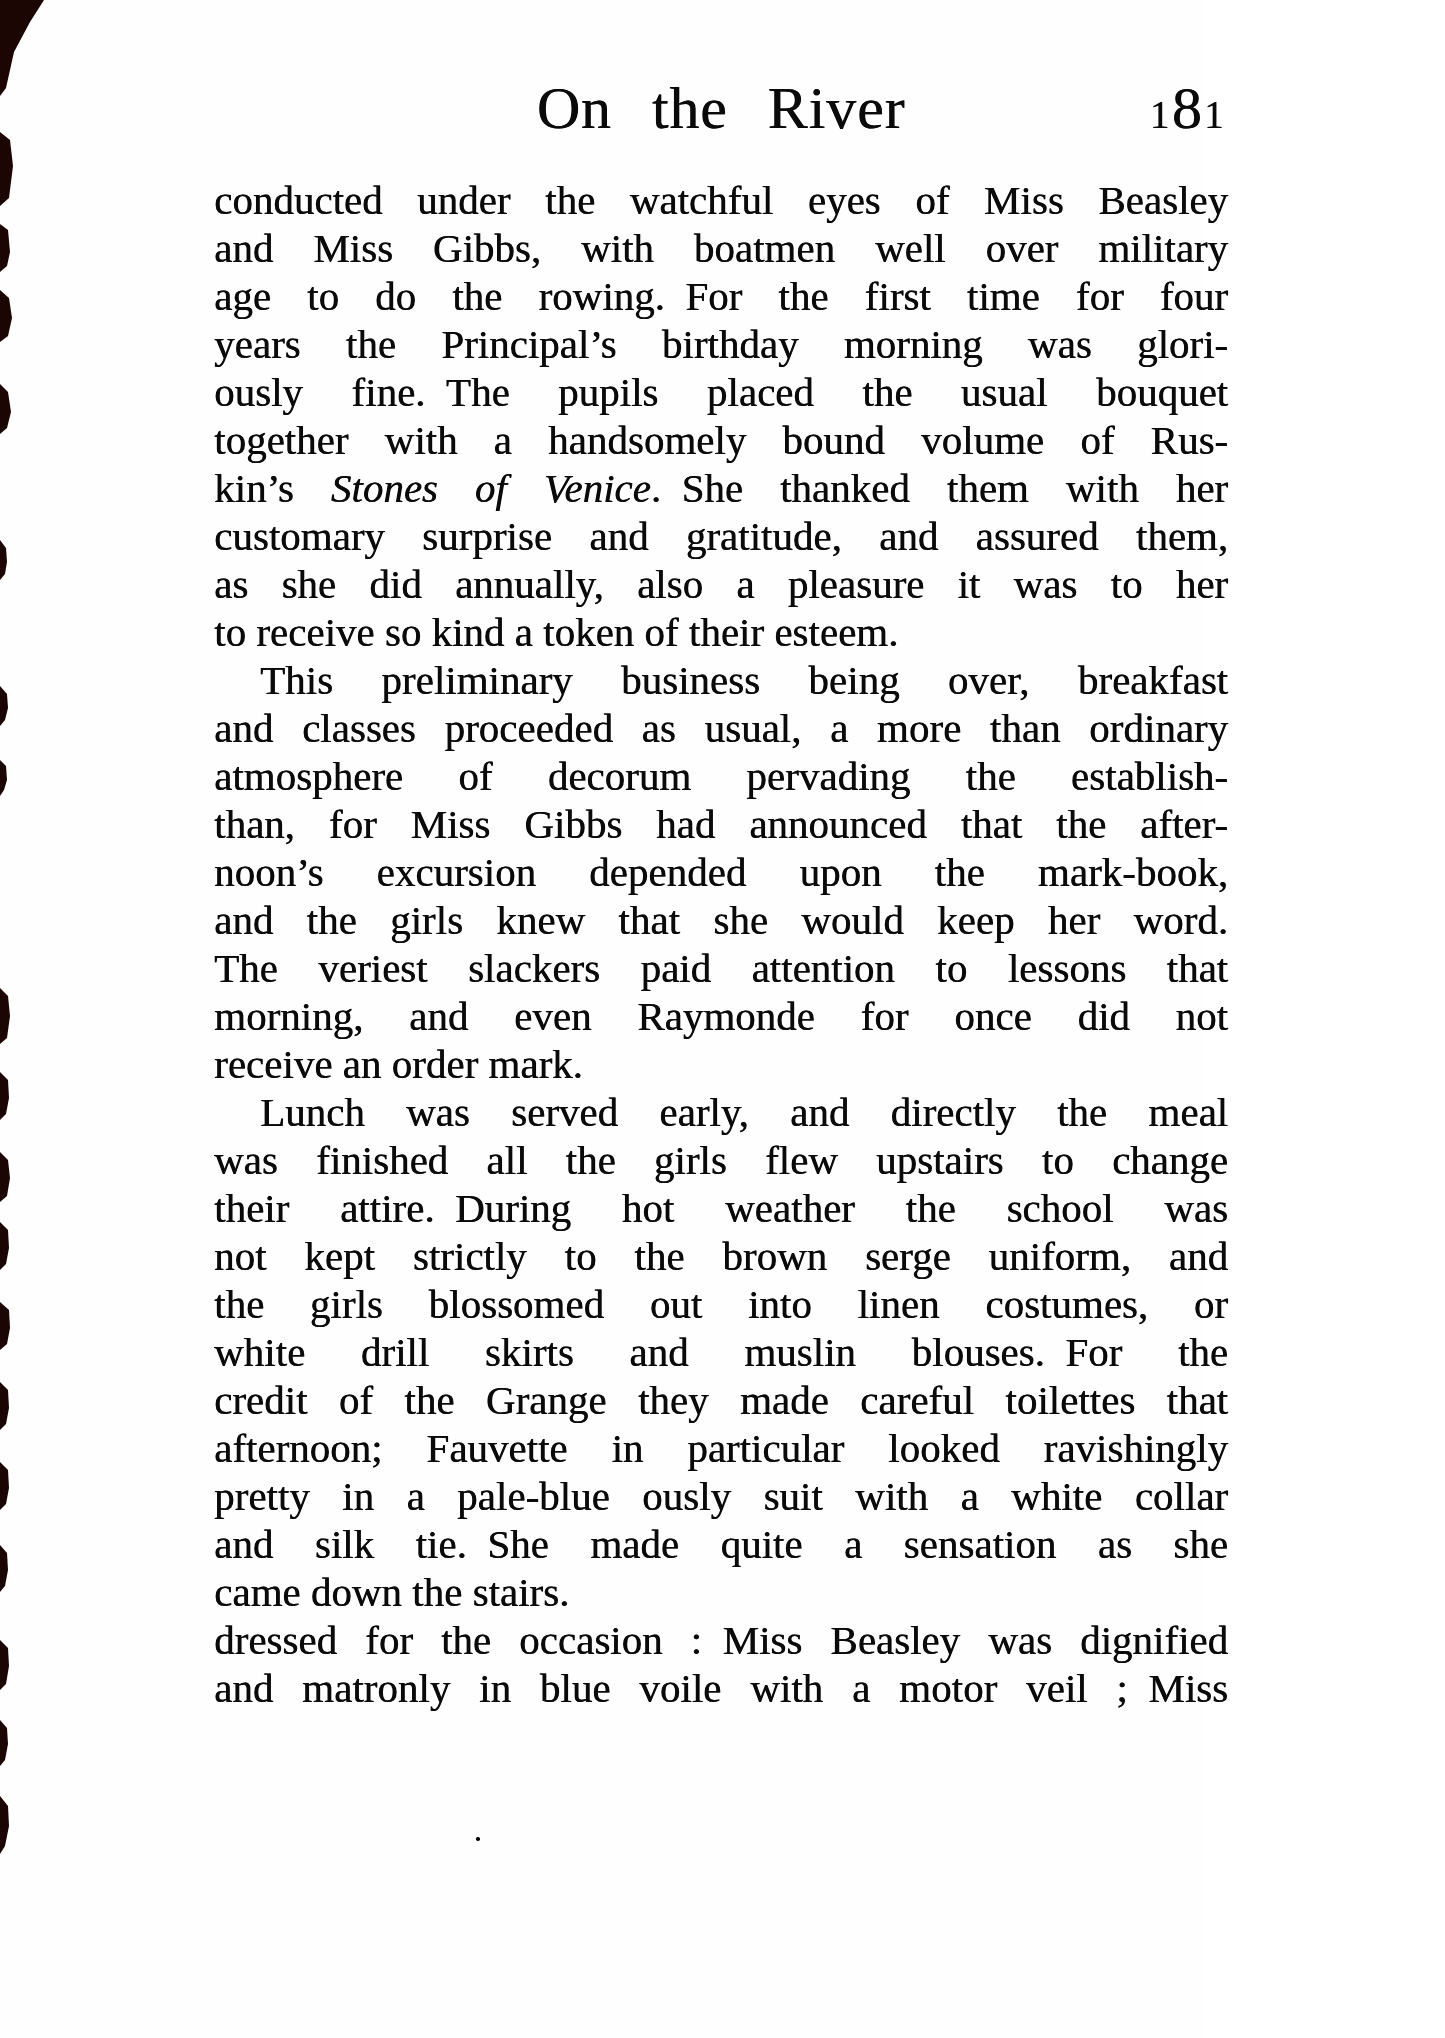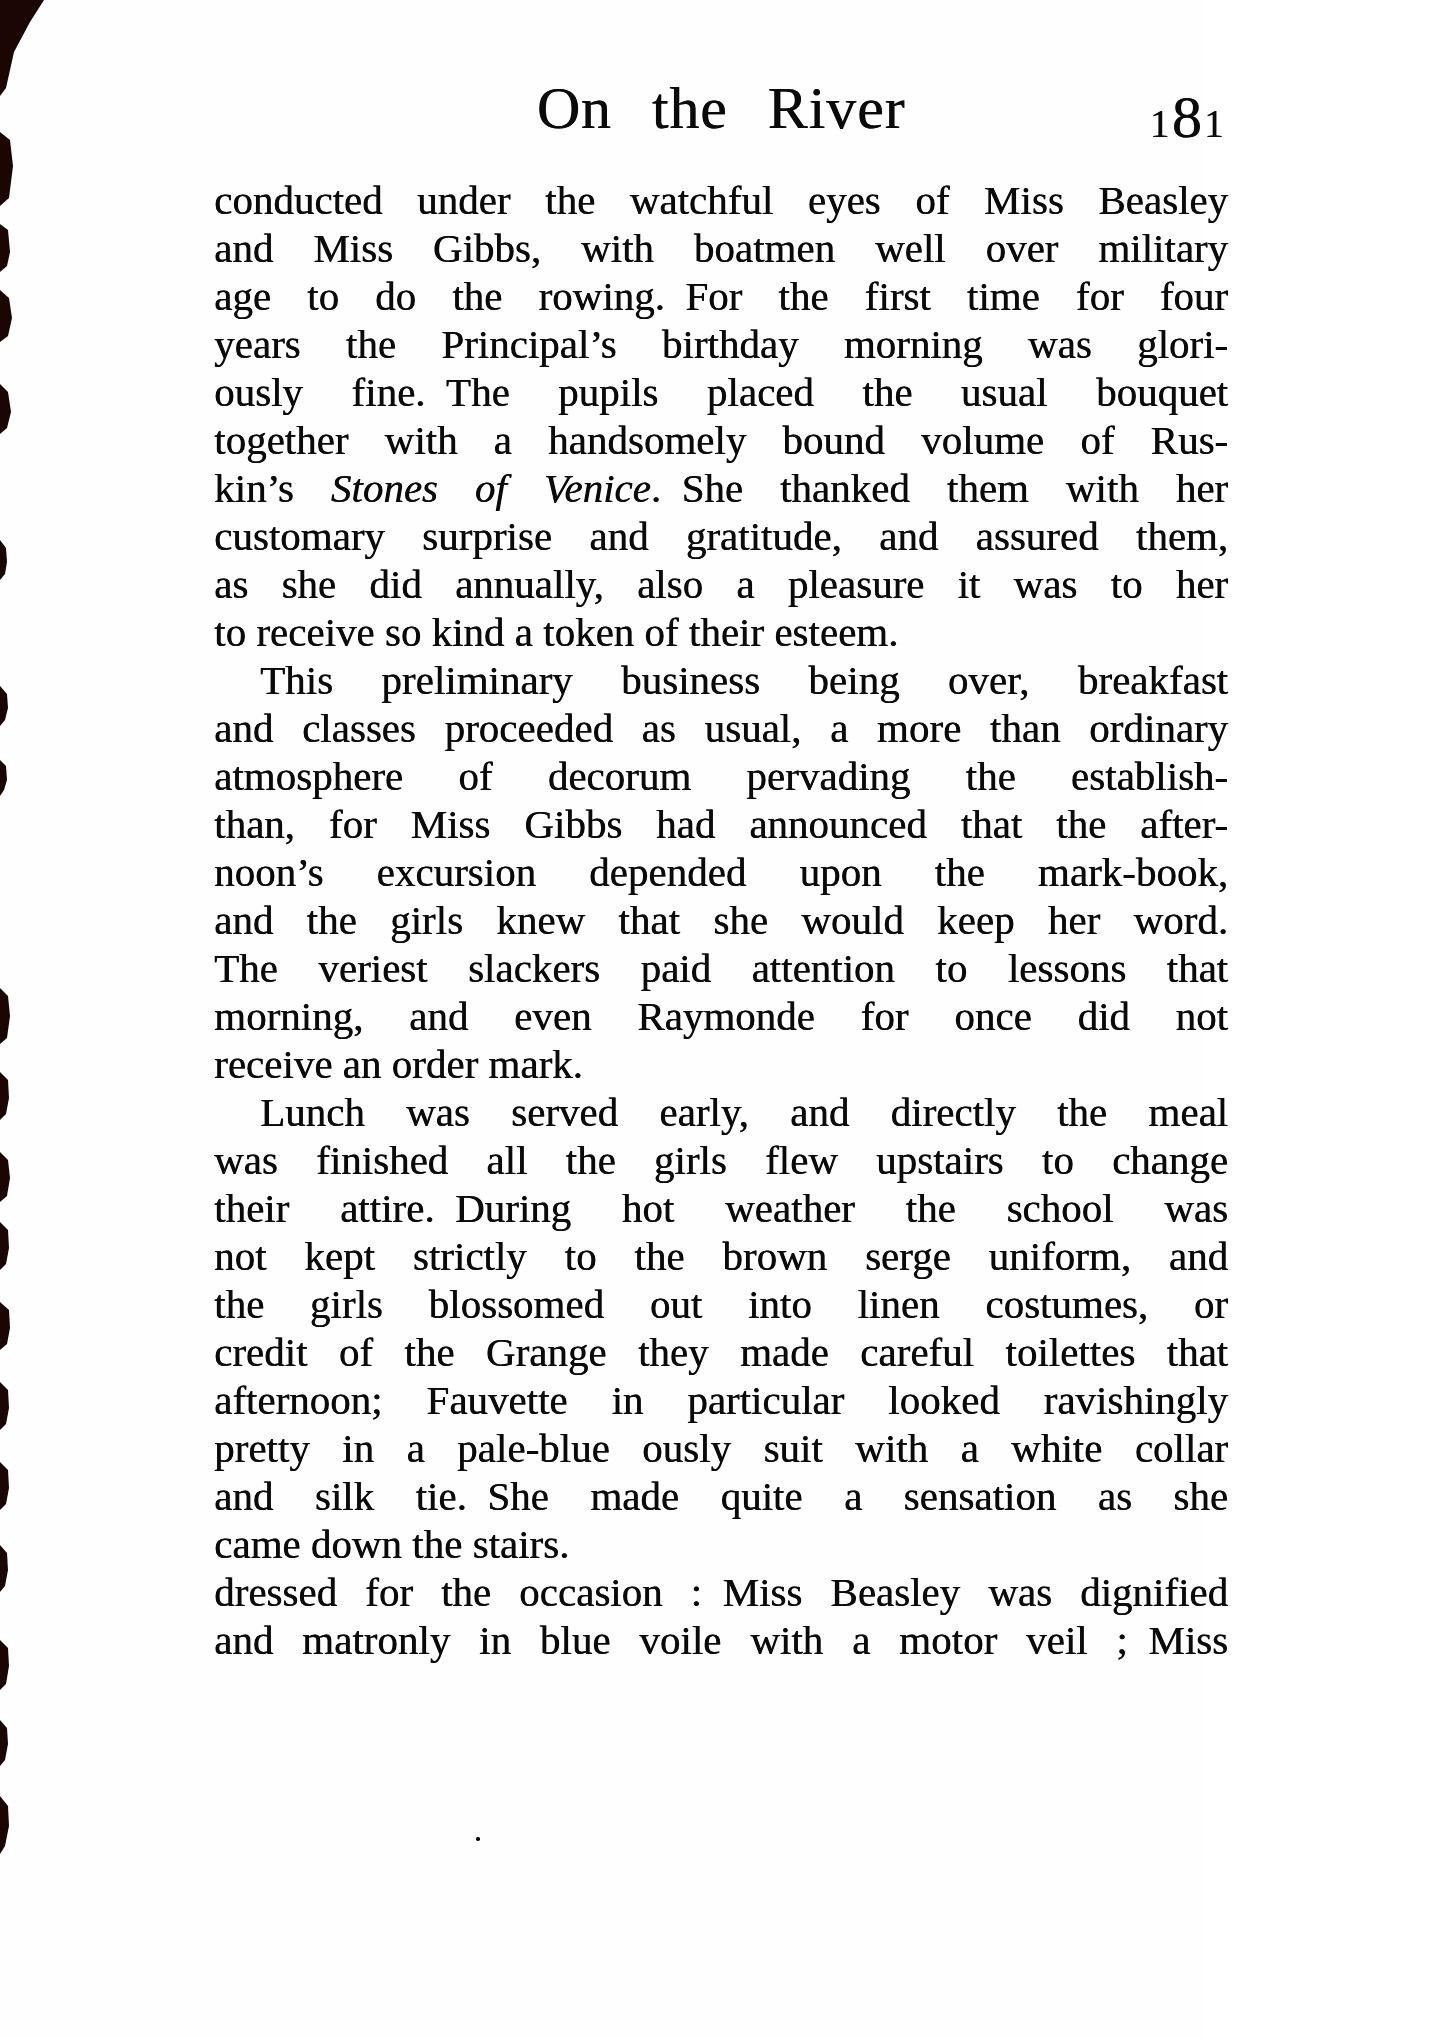--- a/index.html
+++ b/index.html
@@ -23,21 +23,21 @@
   .title {
     position: absolute; left: 0; right: 0; top: 0;
     text-align: center;
     font-size: 60px; line-height: 64px;
     word-spacing: 0.40em; letter-spacing: 0.015em;
     text-shadow: 0.5px 0 0 currentColor;
     white-space: nowrap;
   }
   .pagenum {
     position: absolute; right: 2px; top: 0;
-    font-size: 60px; line-height: 82px;
+    font-size: 60px; line-height: 64px;
     letter-spacing: 0.04em;
     text-shadow: 0.5px 0 0 currentColor;
   }
   .pagenum .os { font-size: 0.65em; }
   
   .body {
     position: absolute; left: 214px; top: 176px;
     width: 1014px;
   }
   .line {
@@ -114,20 +114,21 @@
       <div class="line"><span>noon’s excursion depended upon the mark-book,</span></div>
       <div class="line"><span>and the girls knew that she would keep her word.</span></div>
       <div class="line"><span>The veriest slackers paid attention to lessons that</span></div>
       <div class="line"><span>morning, and even Raymonde for once did not</span></div>
       <div class="line end"><span>receive an order mark.</span></div>
       <div class="line indent"><span>Lunch was served early, and directly the meal</span></div>
       <div class="line"><span>was finished all the girls flew upstairs to change</span></div>
       <div class="line"><span>their attire. During hot weather the school was</span></div>
       <div class="line"><span>not kept strictly to the brown serge uniform, and</span></div>
       <div class="line"><span>the girls blossomed out into linen costumes, or</span></div>
+      <div class="line"><span>white drill skirts and muslin blouses. For the</span></div>
       <div class="line"><span>credit of the Grange they made careful toilettes that</span></div>
       <div class="line"><span>afternoon; Fauvette in particular looked ravishingly</span></div>
       <div class="line"><span>pretty in a pale-blue ously suit with a white collar</span></div>
       <div class="line"><span>and silk tie. She made quite a sensation as she</span></div>
       <div class="line end"><span>came down the stairs.</span></div>
       <div class="line"><span>dressed for the occasion : Miss Beasley was dignified</span></div>
       <div class="line"><span>and matronly in blue voile with a motor veil ; Miss</span></div>
     </div>
 
   <div class="speck"></div>

